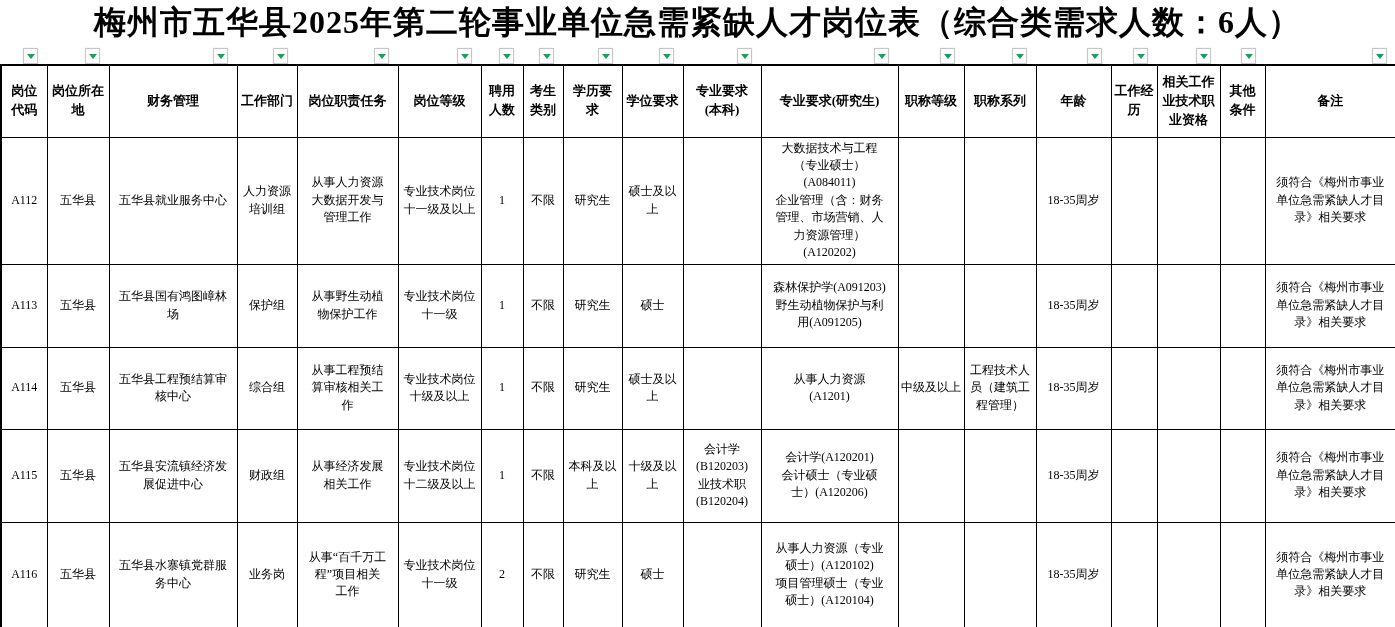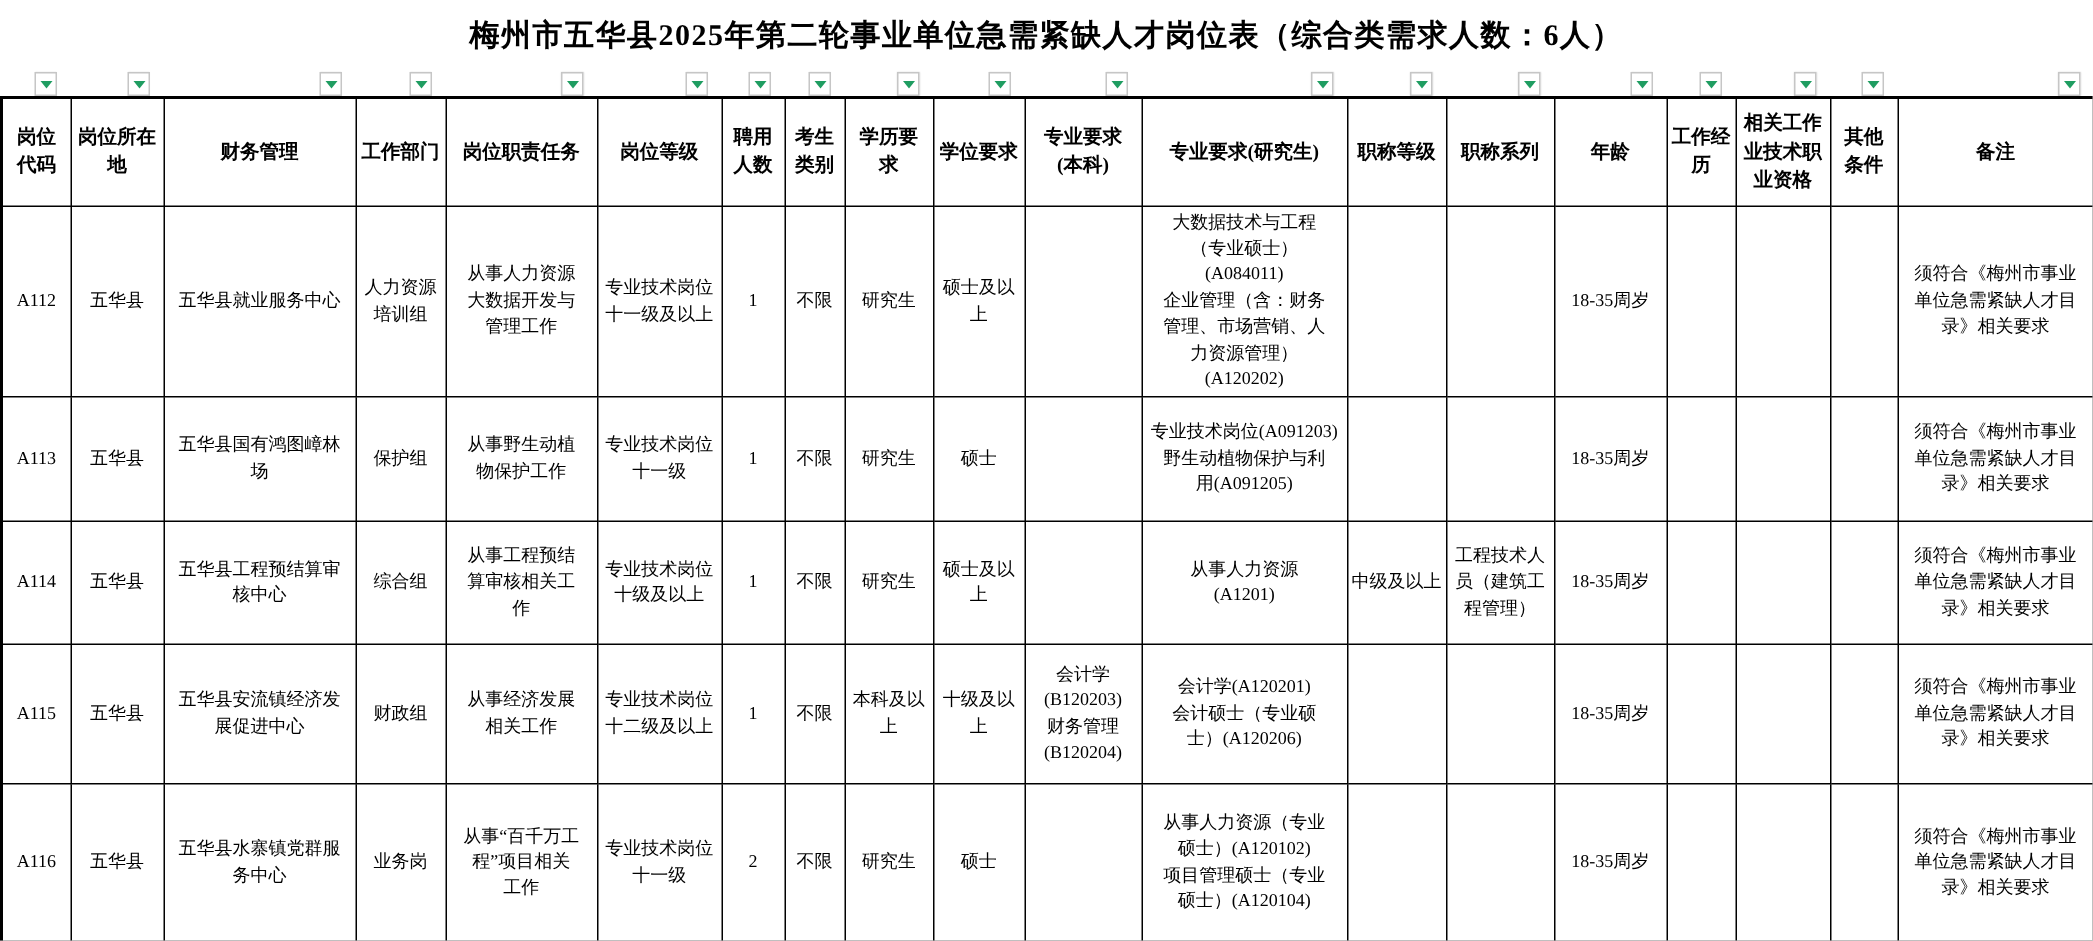--- a/index.html
+++ b/index.html
@@ -3,21 +3,21 @@
 <meta charset="utf-8">
 <style>
   html,body{margin:0;padding:0;}
   body{
     width:1395px;height:627px;background:#ffffff;
     font-family:"Liberation Serif","DejaVu Serif",serif;
     color:#000;overflow:hidden;
   }
   .title{
     height:46px;display:flex;align-items:center;justify-content:center;
-    font-size:20px;font-weight:bold;letter-spacing:1px;white-space:nowrap;
+    font-size:32px;font-weight:bold;letter-spacing:1px;white-space:nowrap;
   }
   .filter-row{
     display:flex;height:18px;align-items:flex-end;
   }
   .fcell{
     box-sizing:border-box;display:flex;justify-content:flex-end;align-items:flex-end;
   }
   .fbtn{
     box-sizing:border-box;width:15px;height:16px;margin-right:8px;margin-bottom:0;
     background:#ffffff;border:1px solid #c6c6c6;
@@ -244,21 +244,21 @@
         <td>保护组</td>
         <td>从事野生动植
 物保护工作</td>
         <td>专业技术岗位
 十一级</td>
         <td>1</td>
         <td>不限</td>
         <td>研究生</td>
         <td>硕士</td>
         <td></td>
-        <td>专业技术岗位(A091203)
+        <td>森林保护学(A091203)
 野生动植物保护与利
 用(A091205)</td>
         <td></td>
         <td></td>
         <td>18-35周岁</td>
         <td></td>
         <td></td>
         <td></td>
         <td>须符合《梅州市事业
 单位急需紧缺人才目
@@ -303,21 +303,21 @@
         <td>从事经济发展
 相关工作</td>
         <td>专业技术岗位
 十二级及以上</td>
         <td>1</td>
         <td>不限</td>
         <td>本科及以上</td>
         <td>十级及以上</td>
         <td>会计学
 (B120203)
-财务管理
+业技术职
 (B120204)</td>
         <td>会计学(A120201)
 会计硕士（专业硕
 士）(A120206)</td>
         <td></td>
         <td></td>
         <td>18-35周岁</td>
         <td></td>
         <td></td>
         <td></td>

